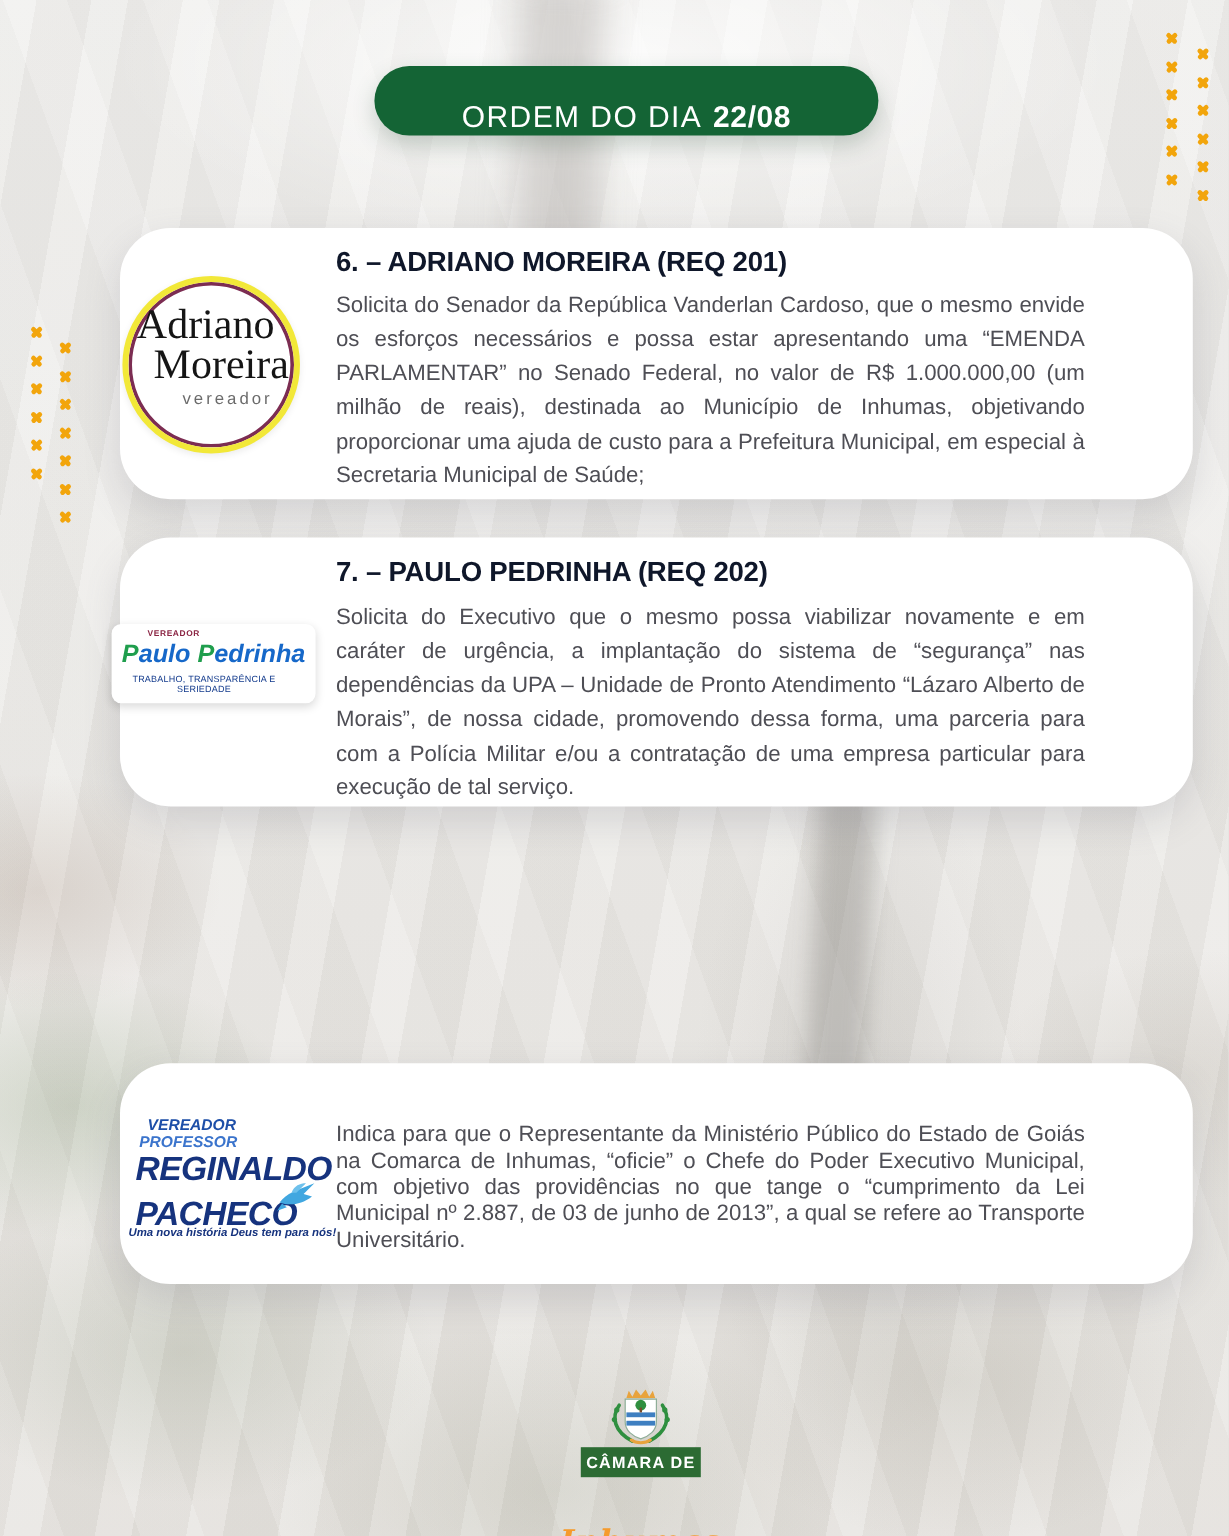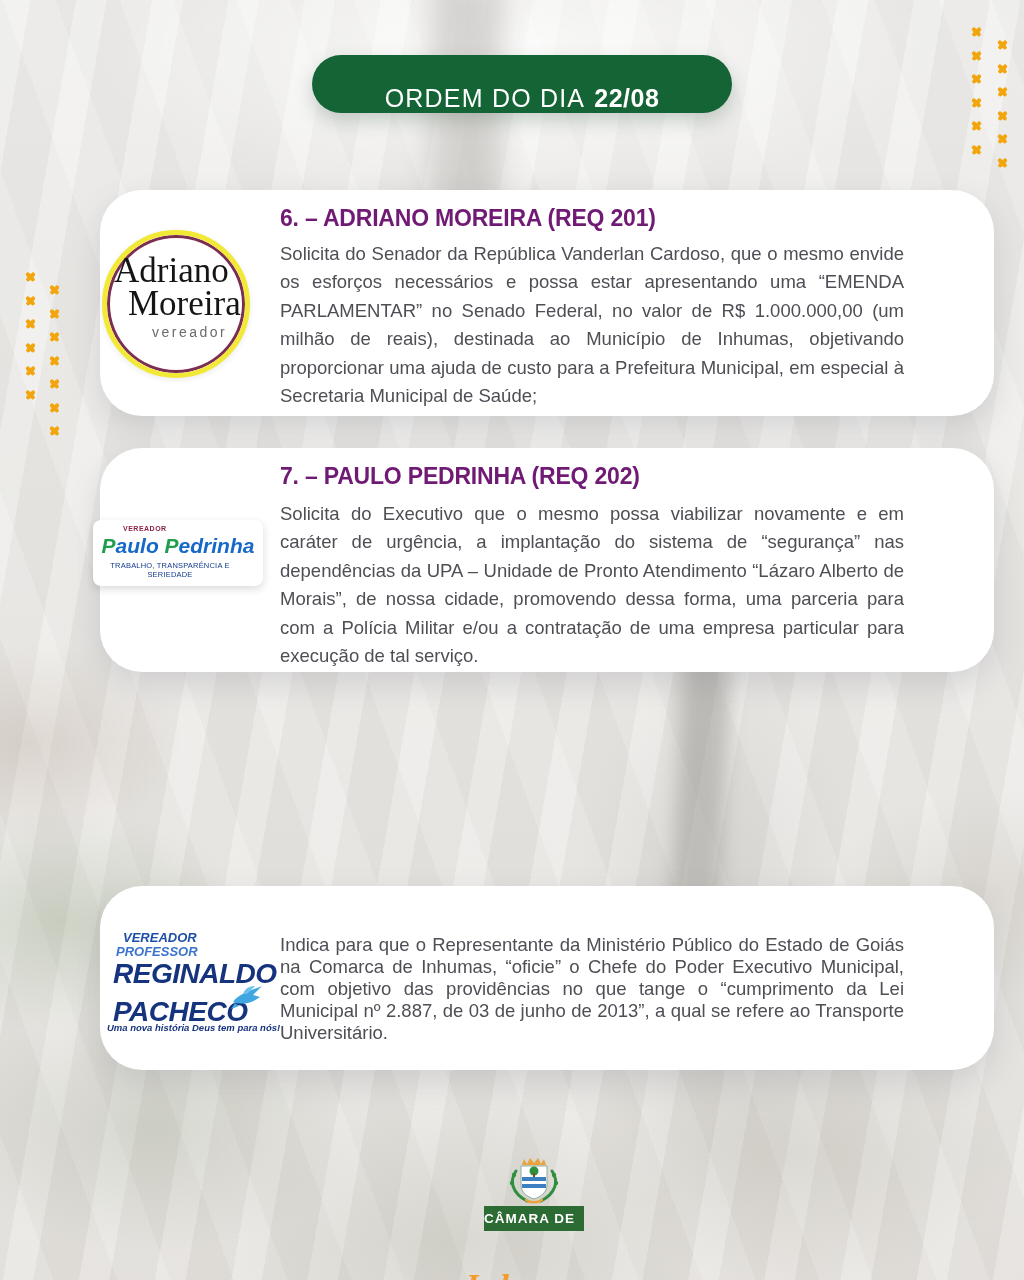--- a/index.html
+++ b/index.html
@@ -45,21 +45,21 @@
     box-shadow:0 8px 18px rgba(60,90,70,.25);
   }
   .pill b{font-weight:800;margin-left:9px;letter-spacing:.5px;}
   
   .card{
     position:absolute;left:100px;width:894px;background:#fff;border-radius:42px;
     box-shadow:0 12px 30px rgba(110,110,125,.20);
   }
   .card-title{
     position:absolute;left:180px;top:15px;margin:0;
-    font-size:23px;font-weight:800;color:#701a75;letter-spacing:-.2px;white-space:nowrap;
+    font-size:23px;font-weight:800;color:#0f172a;letter-spacing:-.2px;white-space:nowrap;
   }
   .card-body{
     position:absolute;left:180px;right:90px;margin:0;text-align:justify;
     font-size:18.5px;line-height:28.4px;color:#4e4e55;
   }
   .card1{top:190px;height:226px;}
   .card1 .card-body{top:50px;}
   .card2{top:448px;height:224px;}
   .card2 .card-body{top:52px;}
   .card3{top:886px;height:184px;}
@@ -98,21 +98,21 @@
     position:absolute;left:158px;top:720px;width:798px;height:103px;border-radius:26px;
     background:#136f3a;display:flex;align-items:center;justify-content:center;
     box-shadow:0 10px 22px rgba(40,80,55,.25);
   }
   .banner span{color:#fff;font-size:30px;font-weight:800;letter-spacing:.5px;white-space:pre;}
   
   .footer{position:absolute;left:434px;top:1155px;width:200px;height:115px;text-align:center;}
   .crest{position:absolute;left:70px;top:0;}
   .footer-band{
     position:absolute;left:50px;top:51px;width:100px;height:25px;background:#2c6b33;
-    display:flex;align-items:center;justify-content:flex-start;
+    display:flex;align-items:center;justify-content:center;
   }
   .footer-band span{color:#fff;font-size:13.5px;font-weight:800;letter-spacing:1px;}
   .footer-script{
     position:absolute;left:0;top:76px;width:200px;
     font-family:"DejaVu Serif",serif;font-style:italic;font-weight:700;
     font-size:26px;color:#f59b2d;letter-spacing:1px;margin-top:39px;
   }
 </style>
 </head>
 <body>

